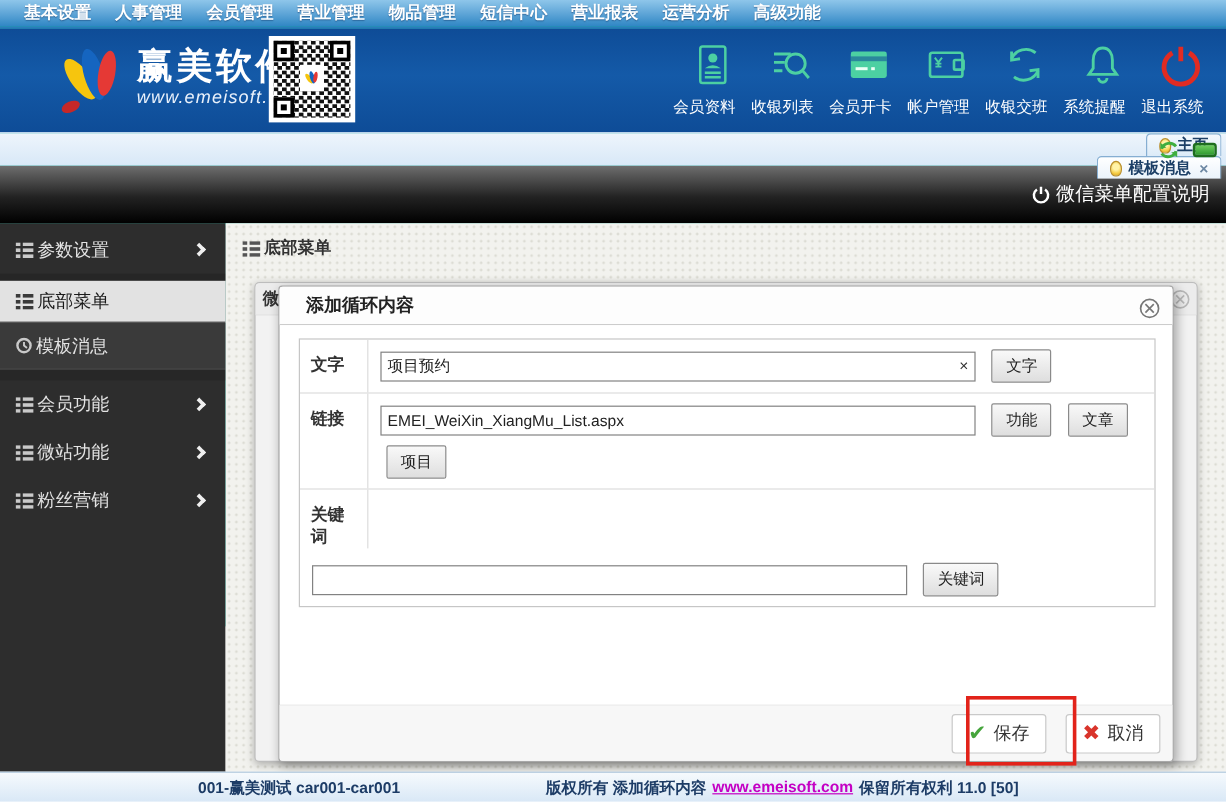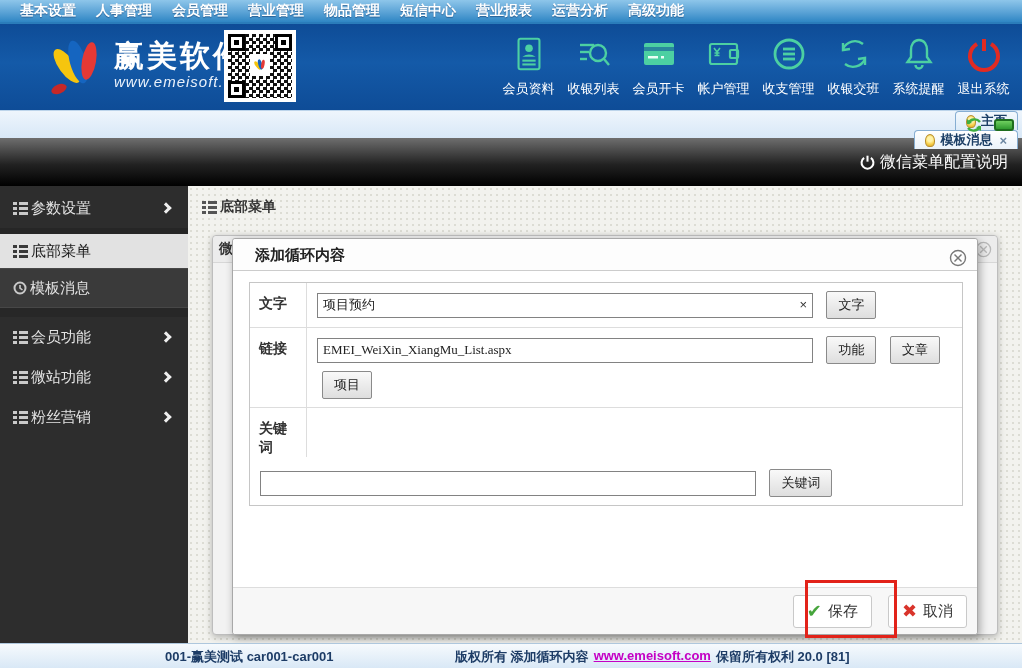--- a/index.html
+++ b/index.html
@@ -21,21 +21,21 @@
   .brand-url { color:#e9f1fb; font-size:15px; font-style:italic; letter-spacing:1px; }
   .qr { position:absolute; left:224px; top:6px; width:72px; height:72px; background:#fff; padding:4px; }
   .qr-mod { width:100%; height:100%; position:relative;
     background:repeating-conic-gradient(#111 0% 25%, #fff 0% 50%); background-size:7px 7px; }
   .qr-finder { position:absolute; width:17px; height:17px; border:3px solid #000; background:#fff; }
   .qr-finder::after { content:""; position:absolute; left:3px; top:3px; width:5px; height:5px; background:#000; }
   .qr-f-tl { left:0; top:0; } .qr-f-tr { right:0; top:0; } .qr-f-bl { left:0; bottom:0; }
   .qr-logo { position:absolute; left:22px; top:20px; width:20px; height:22px; background:#fff;
     display:flex; align-items:center; justify-content:center; }
   .toolbar { position:absolute; right:6px; top:6px; display:flex; }
-  .tool { width:65px; text-align:center; cursor:pointer;font-family:Liberation Serif, serif; }
+  .tool { width:65px; text-align:left; cursor:pointer;font-family:Liberation Serif, serif; }
   .tool-icon { height:44px; display:flex; align-items:flex-end; justify-content:center; }
   .tool-label { color:#fff; font-size:13px; margin-top:6px; white-space:nowrap; }
 
   
   .tabbar { height:28px; background:linear-gradient(#eef5fc,#d8e8f7); border-top:1px solid #bcd4ea;
     position:relative; display:flex; align-items:flex-end; padding-left:6px;flex-direction:column; }
   .tab { height:25px; display:flex; align-items:center; gap:5px; padding:0 10px;
     border:1px solid #86aed2; border-bottom:none; border-radius:4px 4px 0 0;
     font-size:13px; font-weight:bold; color:#1c3f66; margin-right:4px; cursor:pointer; }
   .tab-home { background:linear-gradient(#f4f9fd,#dcebf8); }
@@ -95,21 +95,21 @@
   .form-table { position:absolute; left:16px; top:43px; width:714px;
     border:1px solid #c6c6c6; background:#fff; }
   .frow { display:flex; border-bottom:1px solid #ddd; }
   .frow:last-child { border-bottom:none;flex-direction:column; }
   .fcell-label { width:57px; border-right:1px solid #ddd; padding:11px 6px 0 9px;
     font-size:14px; font-weight:bold; color:#333; line-height:19px; }
   .fcell-field { flex:1; padding:8px 8px 8px 10px; position:relative; }
   .inp-wrap { position:relative; display:inline-block; vertical-align:middle; }
   .txt-input { width:496px; height:25px; border:1px solid #828282; font-size:13px;
     padding:2px 20px 2px 5px; color:#222; font-family:"Liberation Sans",sans-serif; }
-  .txt-input.no-clear { padding-right:22px;font-family:Liberation Serif, serif; }
+  .txt-input.no-clear { padding-right:22px; }
   .inp-clear { position:absolute; right:6px; top:4px; font-size:13px; color:#333;
     cursor:pointer; line-height:16px; }
   .mini-btn { display:inline-block; vertical-align:middle; margin-left:9px; padding:4px 11px;
     font-size:13px; color:#222; background:linear-gradient(#f9f9f9,#dedede);
     border:1px solid #8a8a8a; border-radius:2px; cursor:pointer; white-space:nowrap; }
   .mini-btn.second-line { margin:7px 0 0 5px; }
 
   .dialog-footer { position:absolute; left:0; bottom:0; width:100%; height:47px;
     background:#f7f7f7; border-top:1px solid #ddd; border-radius:0 0 3px 3px;
     display:flex; align-items:center; justify-content:flex-end; gap:16px; padding-right:10px; }
@@ -214,31 +214,20 @@
       </div>
       <div class="tool">
         <div class="tool-icon">
           <svg width="40" height="40" viewBox="0 0 40 40" fill="none" stroke="#4cd0a2" stroke-width="2.2">
             <rect x="6" y="10" width="27" height="20" rx="2"></rect>
             <rect x="26" y="16" width="8" height="8" rx="1"></rect>
             <path d="M10 14 l3 4 l3 -4 M13 18 v4 M10.5 19 h5 M10.5 21.5 h5" stroke-width="1.6"></path>
           </svg>
         </div>
         <div class="tool-label">帐户管理</div>
-      </div>
-      <div class="tool">
-        <div class="tool-icon">
-          <svg width="40" height="40" viewBox="0 0 40 40" fill="none" stroke="#4cd0a2" stroke-width="2.8">
-            <circle cx="20" cy="20" r="14"></circle>
-            <line x1="14" y1="15" x2="26" y2="15"></line>
-              <line x1="14" y1="20" x2="26" y2="20"></line>
-              <line x1="14" y1="25" x2="26" y2="25"></line>
-          </svg>
-        </div>
-        <div class="tool-label">收支管理</div>
       </div>
       <div class="tool">
         <div class="tool-icon">
           <svg width="40" height="40" viewBox="0 0 40 40" fill="none" stroke="#4cd0a2" stroke-width="2.4">
             <path d="M29 10 a13 13 0 0 0 -20 5"></path>
               <polyline points="9,9 9,16 16,15"></polyline>
             <path d="M11 30 a13 13 0 0 0 20 -5"></path>
               <polyline points="31,31 31,24 24,25"></polyline>
           </svg>
         </div>
@@ -467,17 +456,17 @@
 
       <div class="annotation-box"></div>
     </div>
   </div>
 
   <div class="footer">
     <span class="footer-left">001-赢美测试 car001-car001</span>
     <span class="footer-right">
       <span>版权所有 添加循环内容</span>
       <span class="footer-link">www.emeisoft.com</span>
-      <span>保留所有权利 20.0 [81]</span>
+      <span>保留所有权利 11.0 [50]</span>
     </span>
   </div>
 
 </div>
 
 </body></html>

